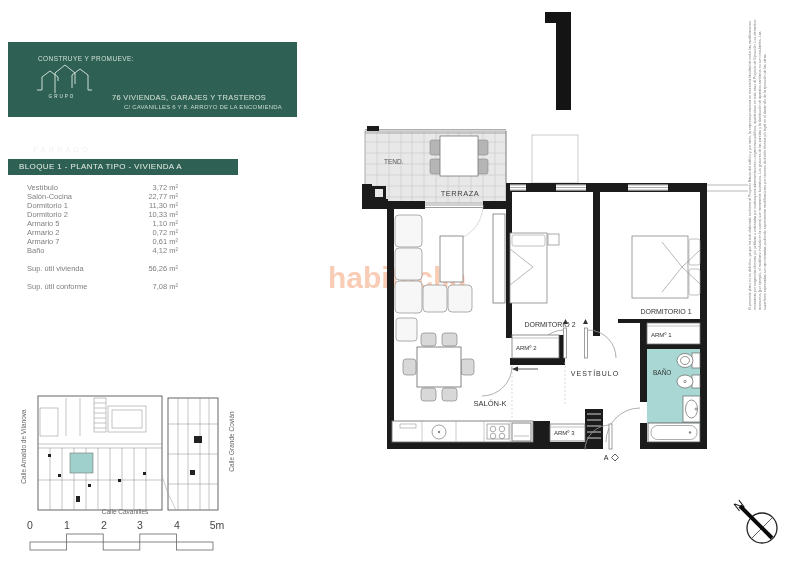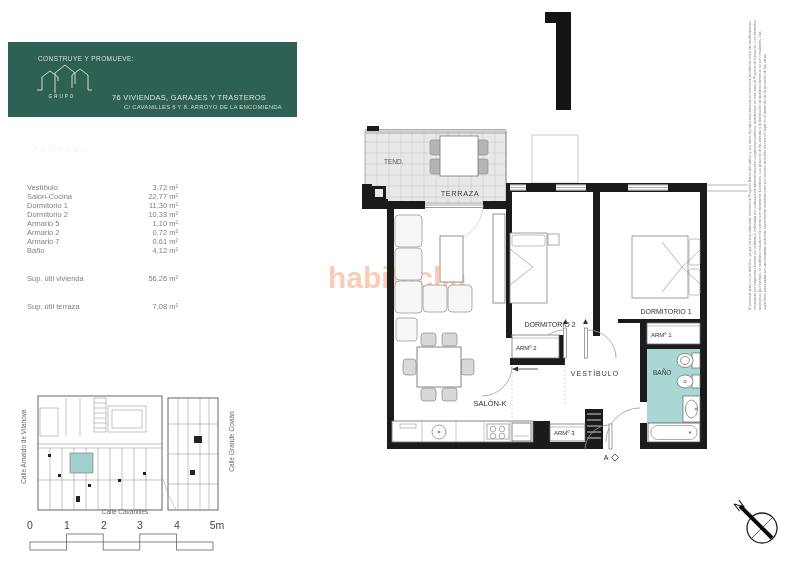--- a/index.html
+++ b/index.html
@@ -13,21 +13,21 @@
   .hdr .parrado{left:13px;top:58px;width:82px;text-align:center;font-size:7.5px;letter-spacing:3px;color:#eef3ee;margin-top:45px;}
   .hdr .title{left:104px;top:12px;width:182px;text-align:center;font-size:13.5px;letter-spacing:1.2px;color:#eef3ee;}
   .hdr .sub1{left:104px;top:51px;width:182px;text-align:left;font-size:7.5px;letter-spacing:.3px;color:#d8e4dc;}
   .hdr .sub2{left:104px;top:62px;width:182px;text-align:center;font-size:6px;letter-spacing:.2px;color:#c9d9d0;}
   
   .gbar{width:230px;height:16px;background:var(--c-green,#2e6153);color:#e8efe9;
         font-size:8px;line-height:16px;padding-left:11px;letter-spacing:.4px;box-sizing:border-box;}
   
   .tbl{left:27px;top:183px;width:151px;font-size:7.5px;color:#808080;}
   .tbl .r{display:flex;justify-content:space-between;height:9px;line-height:9px;}
-  .tbl .tot{margin-top:19px;}
+  .tbl .tot{margin-top:9px;}
   
   .street{font-size:6.5px;color:#666;text-align:center;}
   .rot{transform:rotate(-90deg);}
   .legal{left:748px;top:18px;width:22px;height:292px;writing-mode:vertical-rl;
          transform:rotate(180deg);font-size:3.5px;line-height:1.45;color:#777;}
   .wm{left:328px;top:261px;font-size:30px;font-weight:bold;letter-spacing:0px;
       color:rgba(243,154,107,.5);z-index:1;}
   .bar-top{left:556px;top:12px;width:15px;height:98px;background:#141414;}
   .bar-cap{left:545px;top:12px;width:26px;height:11px;background:#141414;}
   svg text{font-family:"Liberation Sans",sans-serif;}
@@ -48,20 +48,21 @@
         <polyline points="8,28 3,28"></polyline>
         <polyline points="54,28 58,28"></polyline>
       </g>
     </svg>
     <div class="abs grupo">GRUPO</div>
     <div class="abs parrado">PARRADO</div>
     <div class="abs sub1">76 VIVIENDAS, GARAJES Y TRASTEROS</div>
     <div class="abs sub2">C/ CAVANILLES 6 Y 8. ARROYO DE LA ENCOMIENDA</div>
   </div>
 
+  <div class="abs gbar" style="left:8px;top:159px">BLOQUE 1 - PLANTA TIPO - VIVIENDA A</div>
 
   <div class="abs tbl">
     <div class="r">
         <span>Vestíbulo</span>
         <span>3,72 m²</span>
       </div>
     <div class="r">
         <span>Salón-Cocina</span>
         <span>22,77 m²</span>
       </div>
@@ -87,21 +88,21 @@
       </div>
     <div class="r">
         <span>Baño</span>
         <span>4,12 m²</span>
       </div>
     <div class="r tot">
         <span>Sup. útil vivienda</span>
         <span>56,26 m²</span>
       </div>
     <div class="r tot">
-        <span>Sup. útil terraza</span>
+        <span>Sup. útil conforme</span>
         <span>7,08 m²</span>
       </div>
   </div>
 
 
   <svg class="abs" style="left:28px;top:384px" width="210" height="132" viewBox="0 0 210 132">
     <g fill="#fff" stroke="#555" stroke-width="0.9">
       <rect x="10" y="12" width="124" height="114"></rect>
       <rect x="140" y="14" width="50" height="112"></rect>
     </g>

